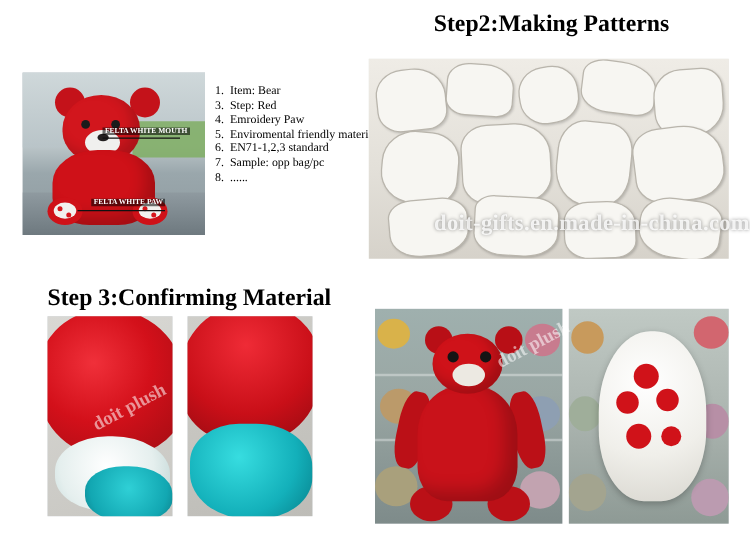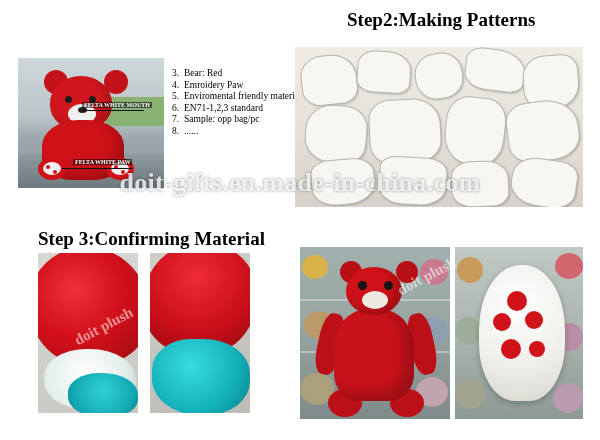--- a/index.html
+++ b/index.html
@@ -227,23 +227,23 @@
     border-radius: 48% 48% 42% 42%;
     box-shadow: 0 2px 6px rgba(0,0,0,.25);
   }
   #p4b .reddot { position: absolute; background: #d01219; border-radius: 50%; }
 
   
   .wm-main {
     position: absolute;
     left: 0; width: 600px;
     top: 168px;
-    text-align: center;
-    font-family: "Liberation Serif", serif;
-    font-size: 26px;
+    text-align: right;
+    font-family: "Liberation Serif", serif;
+    font-size: 18px;
     font-weight: bold;
     color: rgba(255,255,255,.82);
     text-shadow: 0 0 3px rgba(0,0,0,.45);
     letter-spacing: .3px;
     pointer-events: none;
   }
   .wm-diag {
     position: absolute;
     font-family: "Liberation Serif", serif;
     font-weight: bold;
@@ -282,21 +282,22 @@
     <div class="dot" style="left:35px;top:112px"></div>
     <div class="dot" style="left:96px;top:107px"></div>
     <div class="dot" style="left:103px;top:112px"></div>
     <div class="callout-line" style="left:64px;top:52px;width:62px"></div>
     <div class="callout-text" style="left:64px;top:44px">FELTA WHITE MOUTH</div>
     <div class="callout-line" style="left:44px;top:110px;width:70px"></div>
     <div class="callout-text" style="left:55px;top:101px">FELTA WHITE PAW</div>
   </div>
 
   <div class="speclist">
-    <div class="row"><span class="num">3.</span><span>Bear: Red</span></div>
+    <div class="row"><span class="num">1.</span><span>Item: Bear</span></div>
+    <div class="row"><span class="num">3.</span><span>Step: Red</span></div>
     <div class="row"><span class="num">4.</span><span>Emroidery Paw</span></div>
     <div class="row"><span class="num">5.</span><span>Enviromental friendly material</span></div>
     <div class="row"><span class="num">6.</span><span>EN71-1,2,3 standard</span></div>
     <div class="row"><span class="num">7.</span><span>Sample: opp bag/pc</span></div>
     <div class="row"><span class="num">8.</span><span>......</span></div>
   </div>
 
   <div class="heading" id="h2">Step2:Making Patterns</div>
 
   <div class="photo" id="p2">

